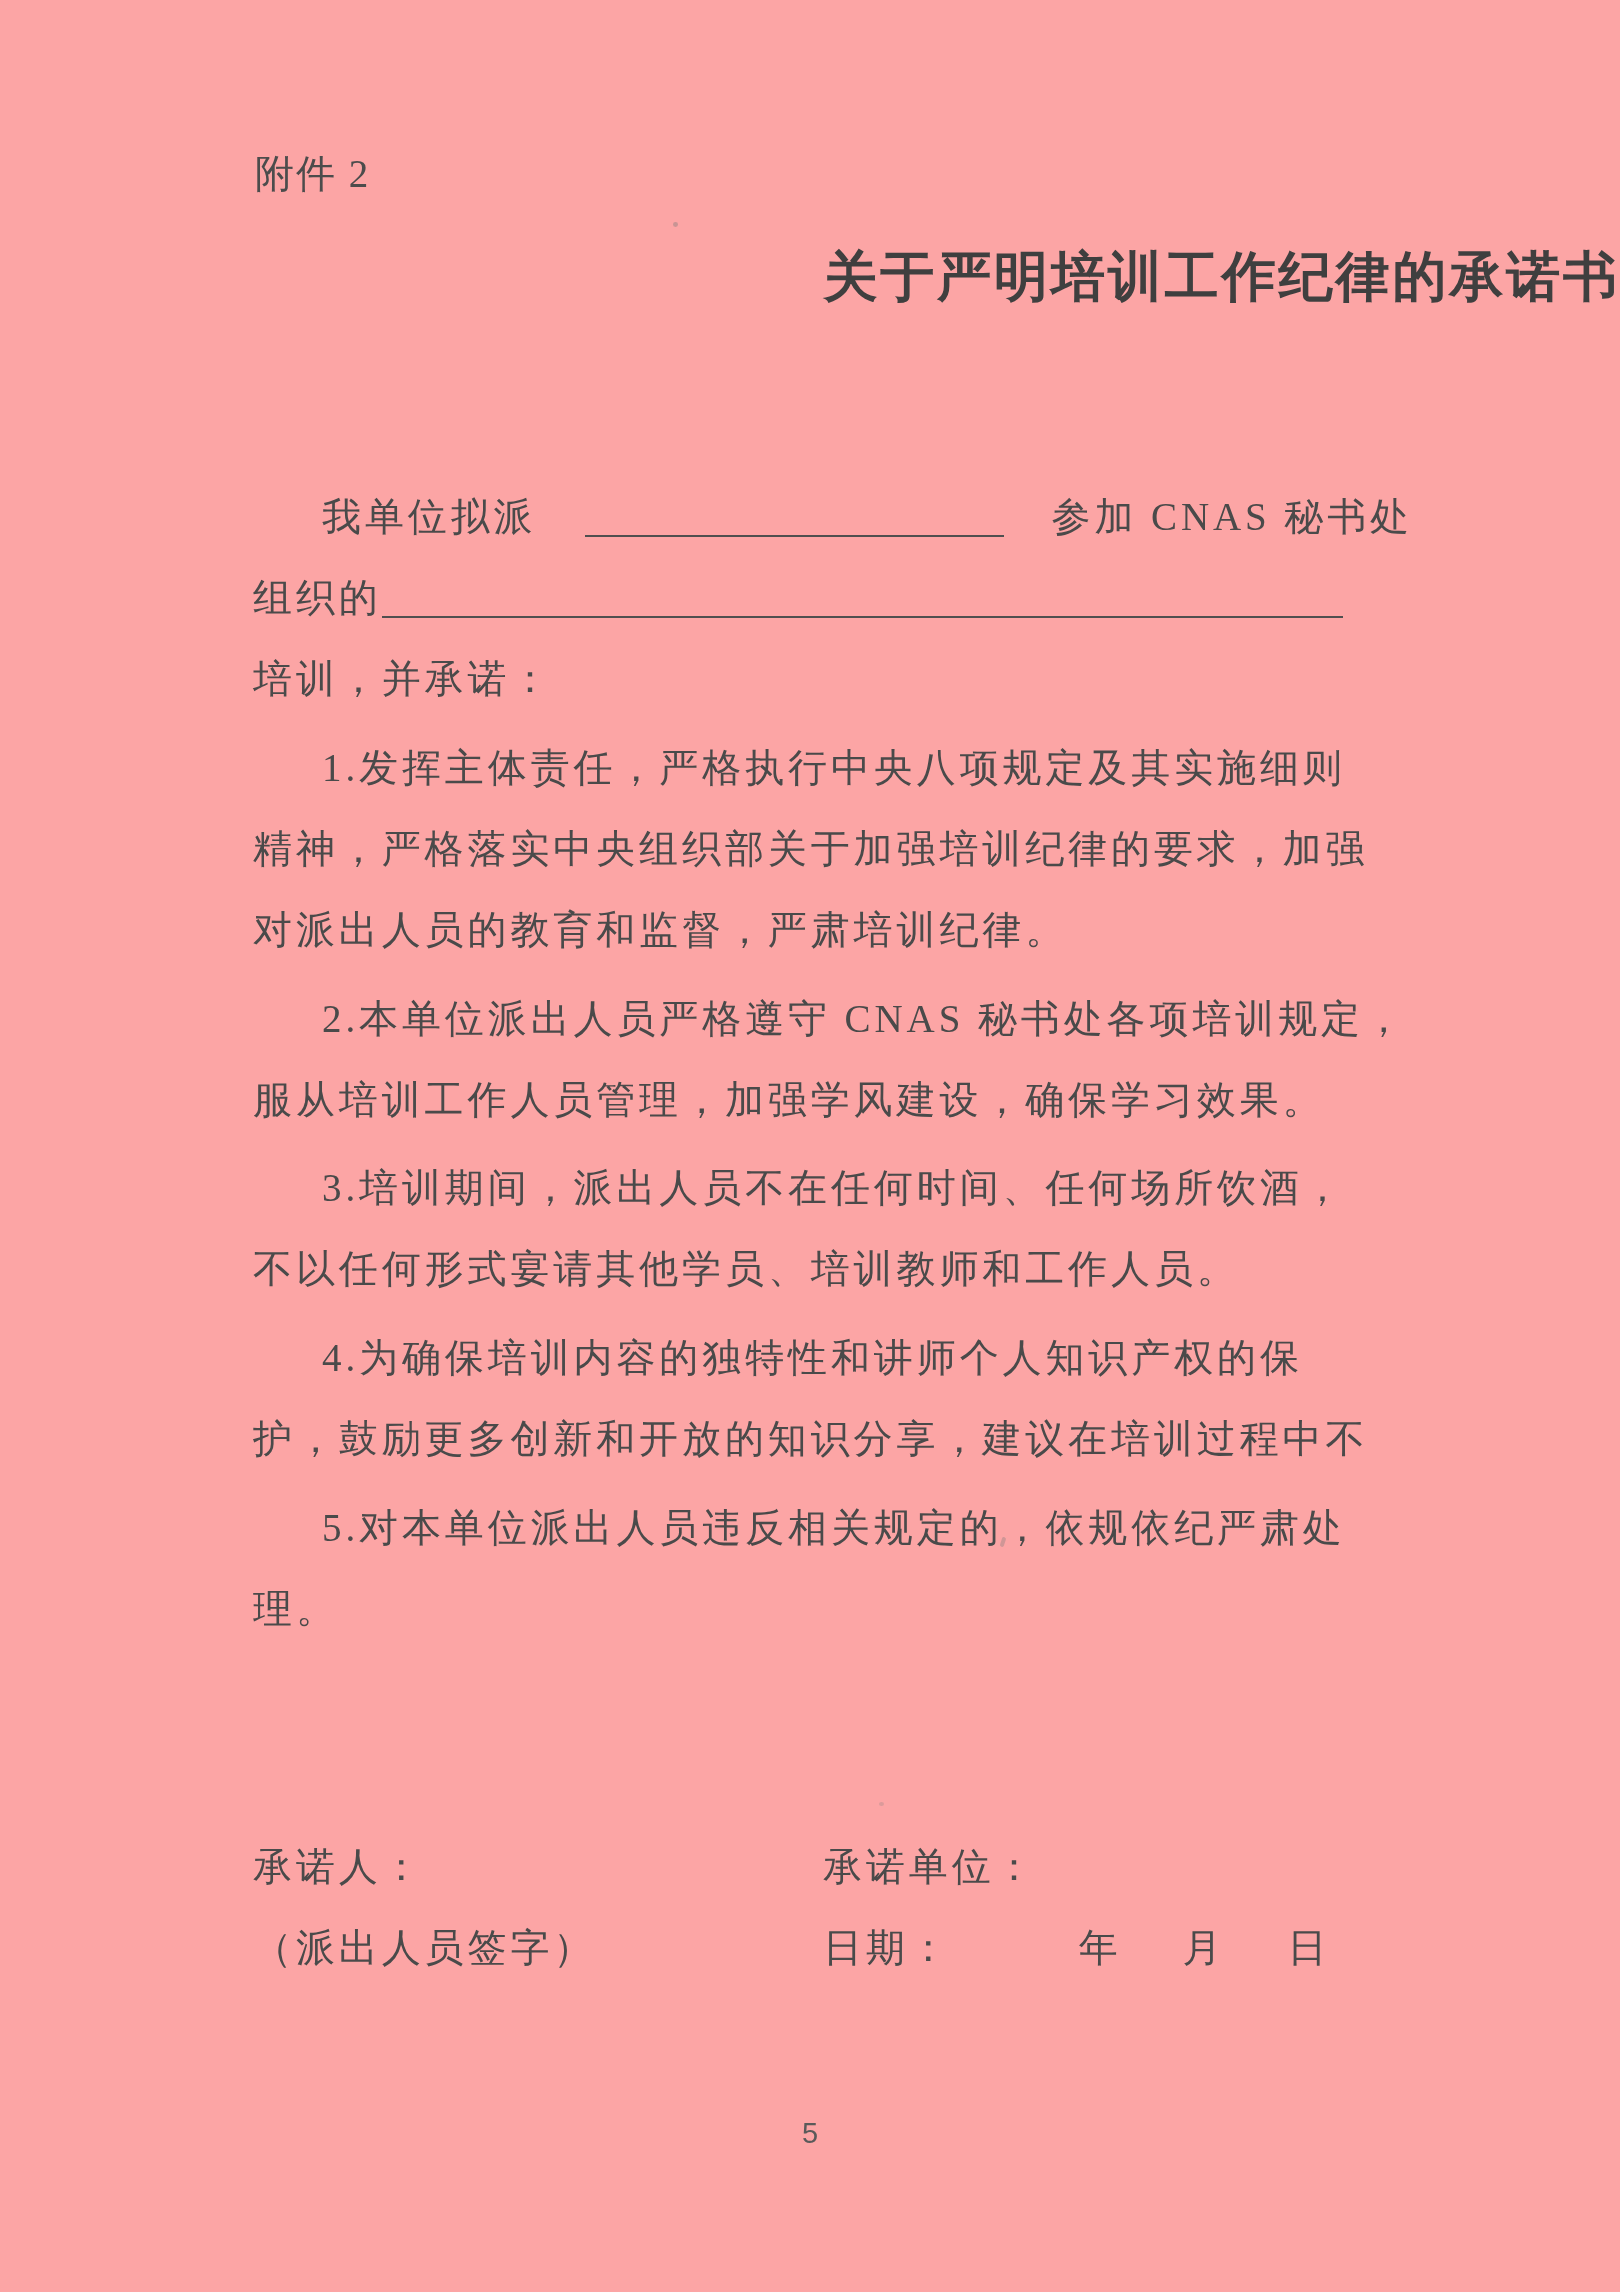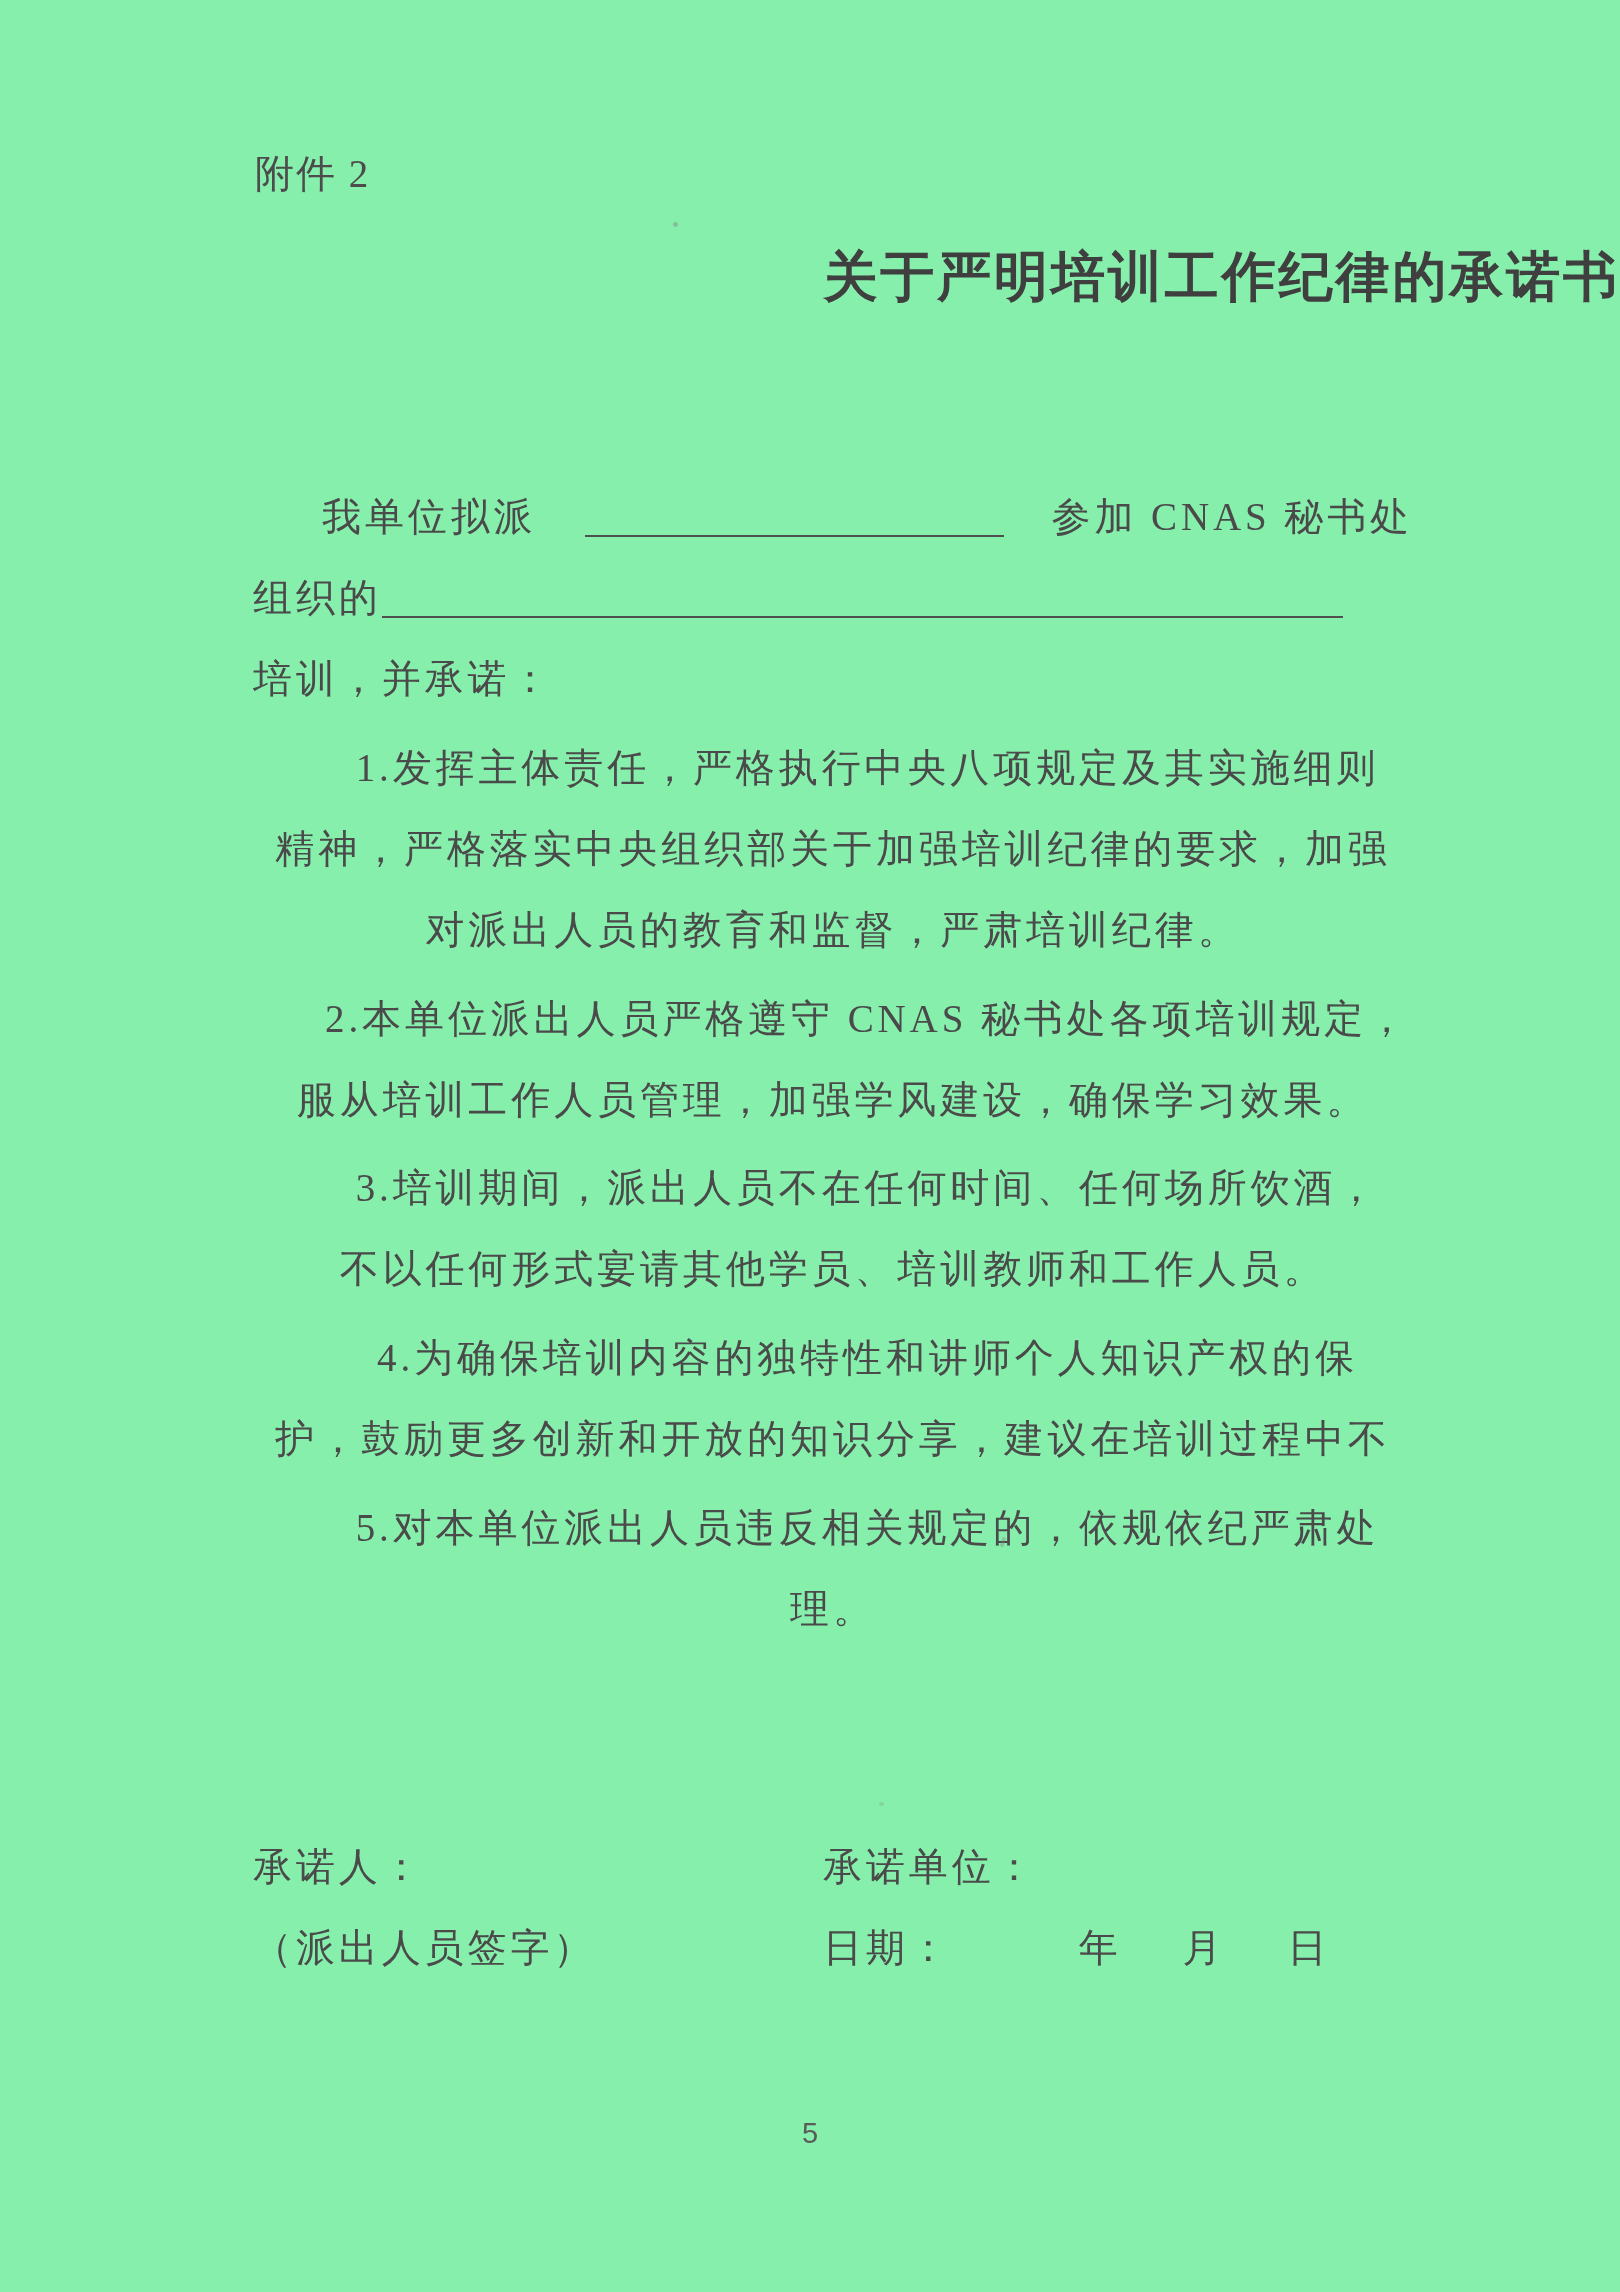--- a/index.html
+++ b/index.html
@@ -1,20 +1,20 @@
 <!DOCTYPE html>
 <html lang="zh"><head>
 <meta charset="utf-8">
 <style>
   html,body { margin:0; padding:0; background:#e8e8e8; }
   .page {
     position:relative;
     width:1620px; height:2293px;
     margin:0 auto;
-    background:#86efac;
+    background:#fca5a5;
     color:#4a4a4a;
     font-family:"Liberation Serif","DejaVu Serif",serif;
     overflow:hidden;
   }
   .attachment {
     position:absolute; left:255px; top:149px;
     font-size:39px; line-height:1.3; letter-spacing:2px;
     color:#4c4c4c; white-space:nowrap;
   }
   .title {
@@ -26,21 +26,21 @@
   }
   .body {
     position:absolute; left:253px; top:476px; width:1160px;
     font-size:39px; letter-spacing:3.9px; color:#4a4a4a;
   }
   .line {
     height:81px; line-height:81px; white-space:nowrap;
   }
   .flex { display:flex; align-items:flex-start; }
   .indent { padding-left:69px;gap:48px; }
-  .para { margin-top:7.8px;text-align:center; }
+  .para { margin-top:7.8px; }
   .blank {
     align-self:flex-start;
     height:59px;
     border-bottom:2.9px solid #4f4f4f;
   }
   .grow { flex:1 1 auto; }
   .w980 { width:961px; flex:0 0 auto; }
   .sig-col {
     position:absolute; top:1826px;
     font-size:39px; letter-spacing:3.9px; color:#4a4a4a;

